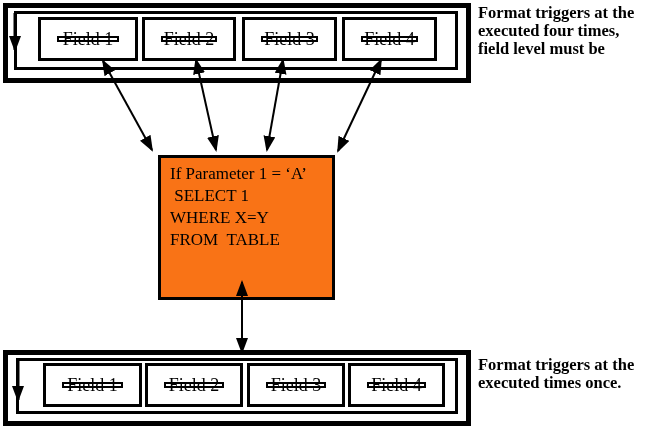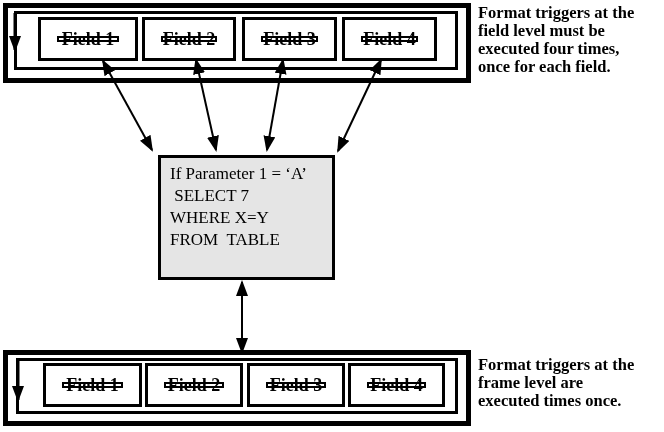--- a/index.html
+++ b/index.html
@@ -25,35 +25,34 @@
   }
   .top-frame  { left: 3px; top: 3px;   width: 468px; height: 80px; }
   .top-inner  { left: 14px; top: 11px; width: 444px; height: 59px; }
   .bot-frame  { left: 3px; top: 350px; width: 468px; height: 76px; }
   .bot-inner  { left: 16px; top: 358px; width: 442px; height: 56px; }
   .field-box {
     position: absolute;
     border: 3px solid #000000;
     padding: 16px;
     background: #ffffff;
-    font-weight: bold;
   }
   .field-box .field-inner {
     width: 100%; height: 100%;
     border: 2px solid #000000;
     display: flex; align-items: center; justify-content: center;
     font-size: 18px;
     white-space: nowrap;
   }
   .code-box {
     position: absolute;
     left: 158px; top: 155px;
-    width: 177px; height: 125px;
+    width: 177px; height: 145px;
     border: 3px solid #000000;
-    background: #e5e5e5;
+    background: #f97316;
     padding: 5px 0 0 9px;
   }
   .code-line {
     font-size: 17px;
     line-height: 22px;
     white-space: pre;
   }
   .annotation {
     position: absolute;
     width: 186px;
@@ -89,21 +88,21 @@
   </div>
   <div class="field-box" style="left:242px; top:17px; width:95px; height:44px;">
     <div class="field-inner">Field 3</div>
   </div>
   <div class="field-box" style="left:342px; top:17px; width:95px; height:44px;">
     <div class="field-inner">Field 4</div>
   </div>
 
   <div class="code-box">
     <div class="code-line">If Parameter 1 = ‘A’</div>
-    <div class="code-line"> SELECT 7</div>
+    <div class="code-line"> SELECT 1</div>
     <div class="code-line">WHERE X=Y</div>
     <div class="code-line">FROM  TABLE</div>
   </div>
 
   <div class="outer-frame bot-frame"></div>
   <div class="inner-frame bot-inner"></div>
   <div class="field-box" style="left:43px; top:363px; width:99px; height:44px;">
     <div class="field-inner">Field 1</div>
   </div>
   <div class="field-box" style="left:145px; top:363px; width:98px; height:44px;">
@@ -111,27 +110,25 @@
   </div>
   <div class="field-box" style="left:247px; top:363px; width:98px; height:44px;">
     <div class="field-inner">Field 3</div>
   </div>
   <div class="field-box" style="left:348px; top:363px; width:97px; height:44px;">
     <div class="field-inner">Field 4</div>
   </div>
 
   <div class="annotation annotation-top">
     <div>Format triggers at the</div>
+    <div>executed four times,</div>
     <div>field level must be</div>
-    <div>executed four times,</div>
-    <div>once for each field.</div>
   </div>
   <div class="annotation annotation-bottom">
     <div>Format triggers at the</div>
-    <div>frame level are</div>
     <div>executed times once.</div>
   </div>
 
   <svg class="arrow-layer" width="664" height="432" viewBox="0 0 664 432" xmlns="http://www.w3.org/2000/svg">
     <defs>
       <marker id="ah" viewBox="0 0 16 12" refX="14" refY="6" markerWidth="16" markerHeight="12" markerUnits="userSpaceOnUse" orient="auto-start-reverse">
         <path d="M0 0 L16 6 L0 12 Z" fill="#000000"></path>
       </marker>
     </defs>
     <g>

